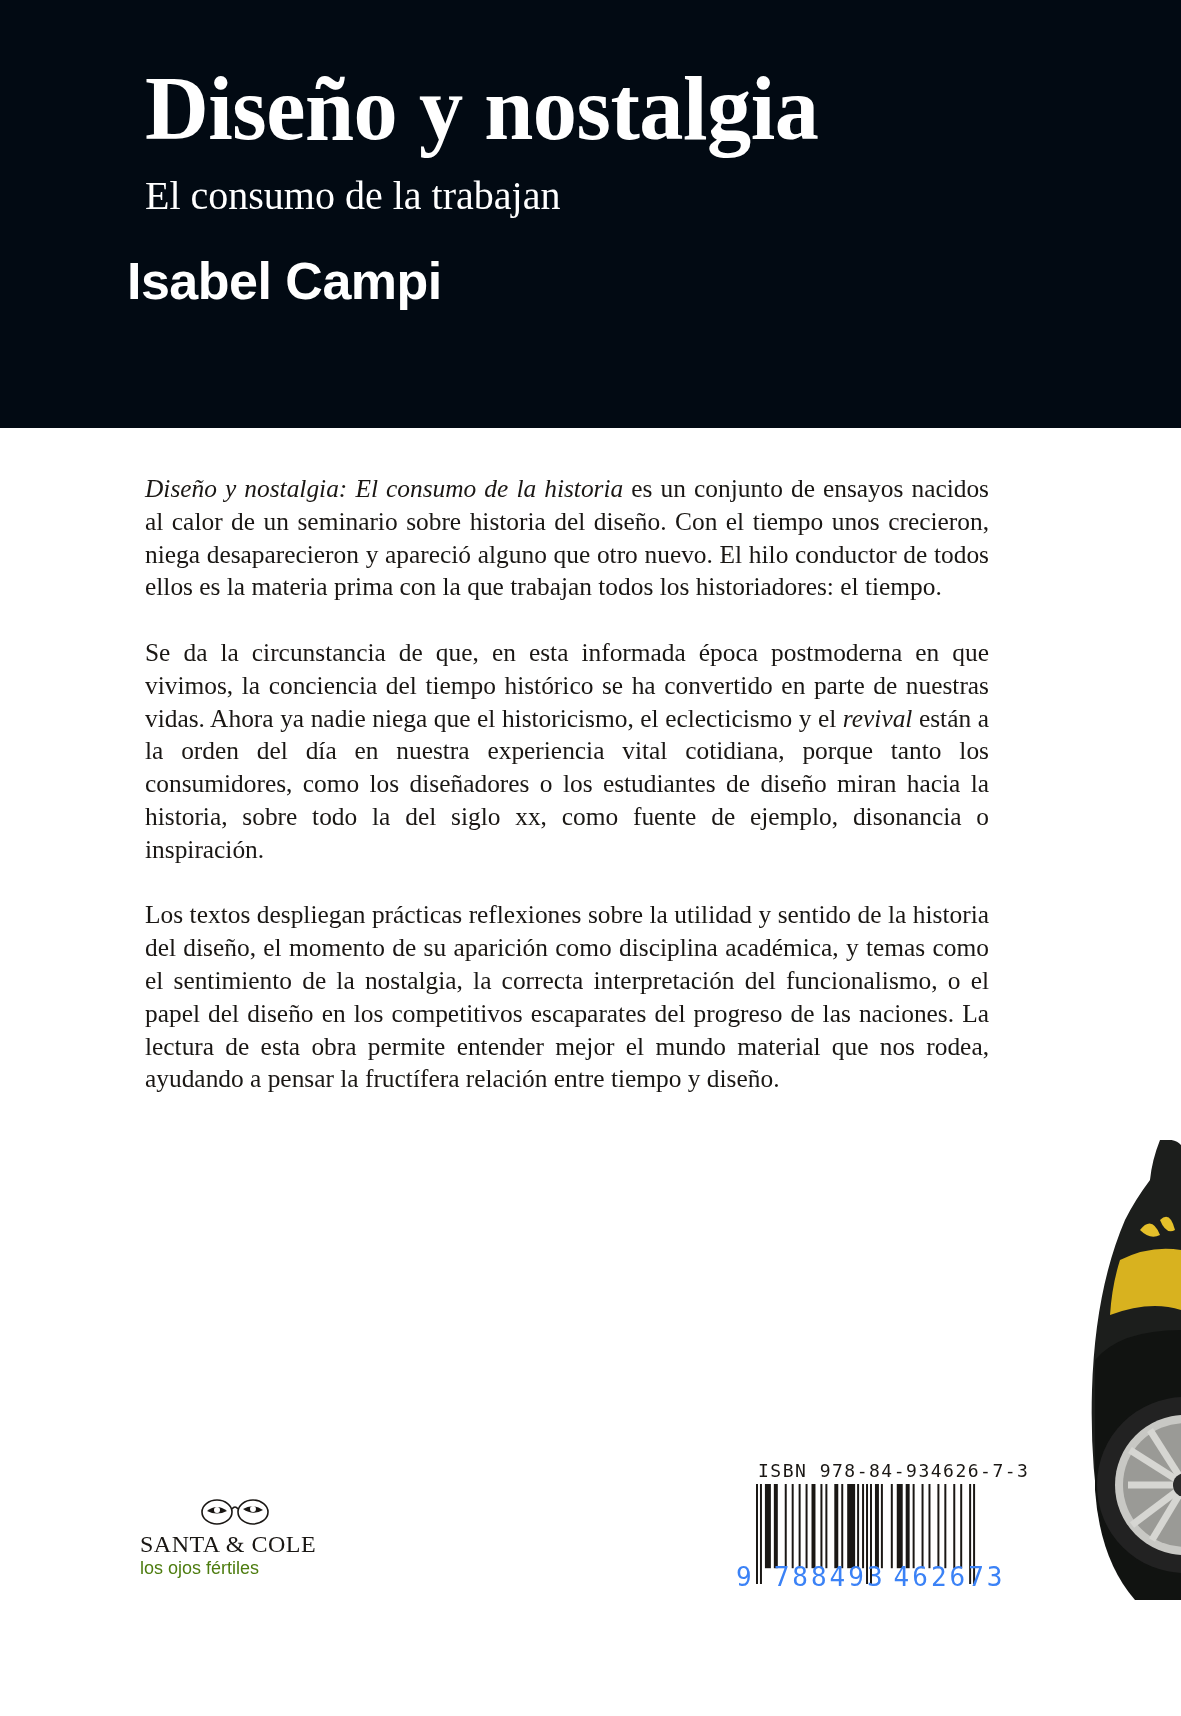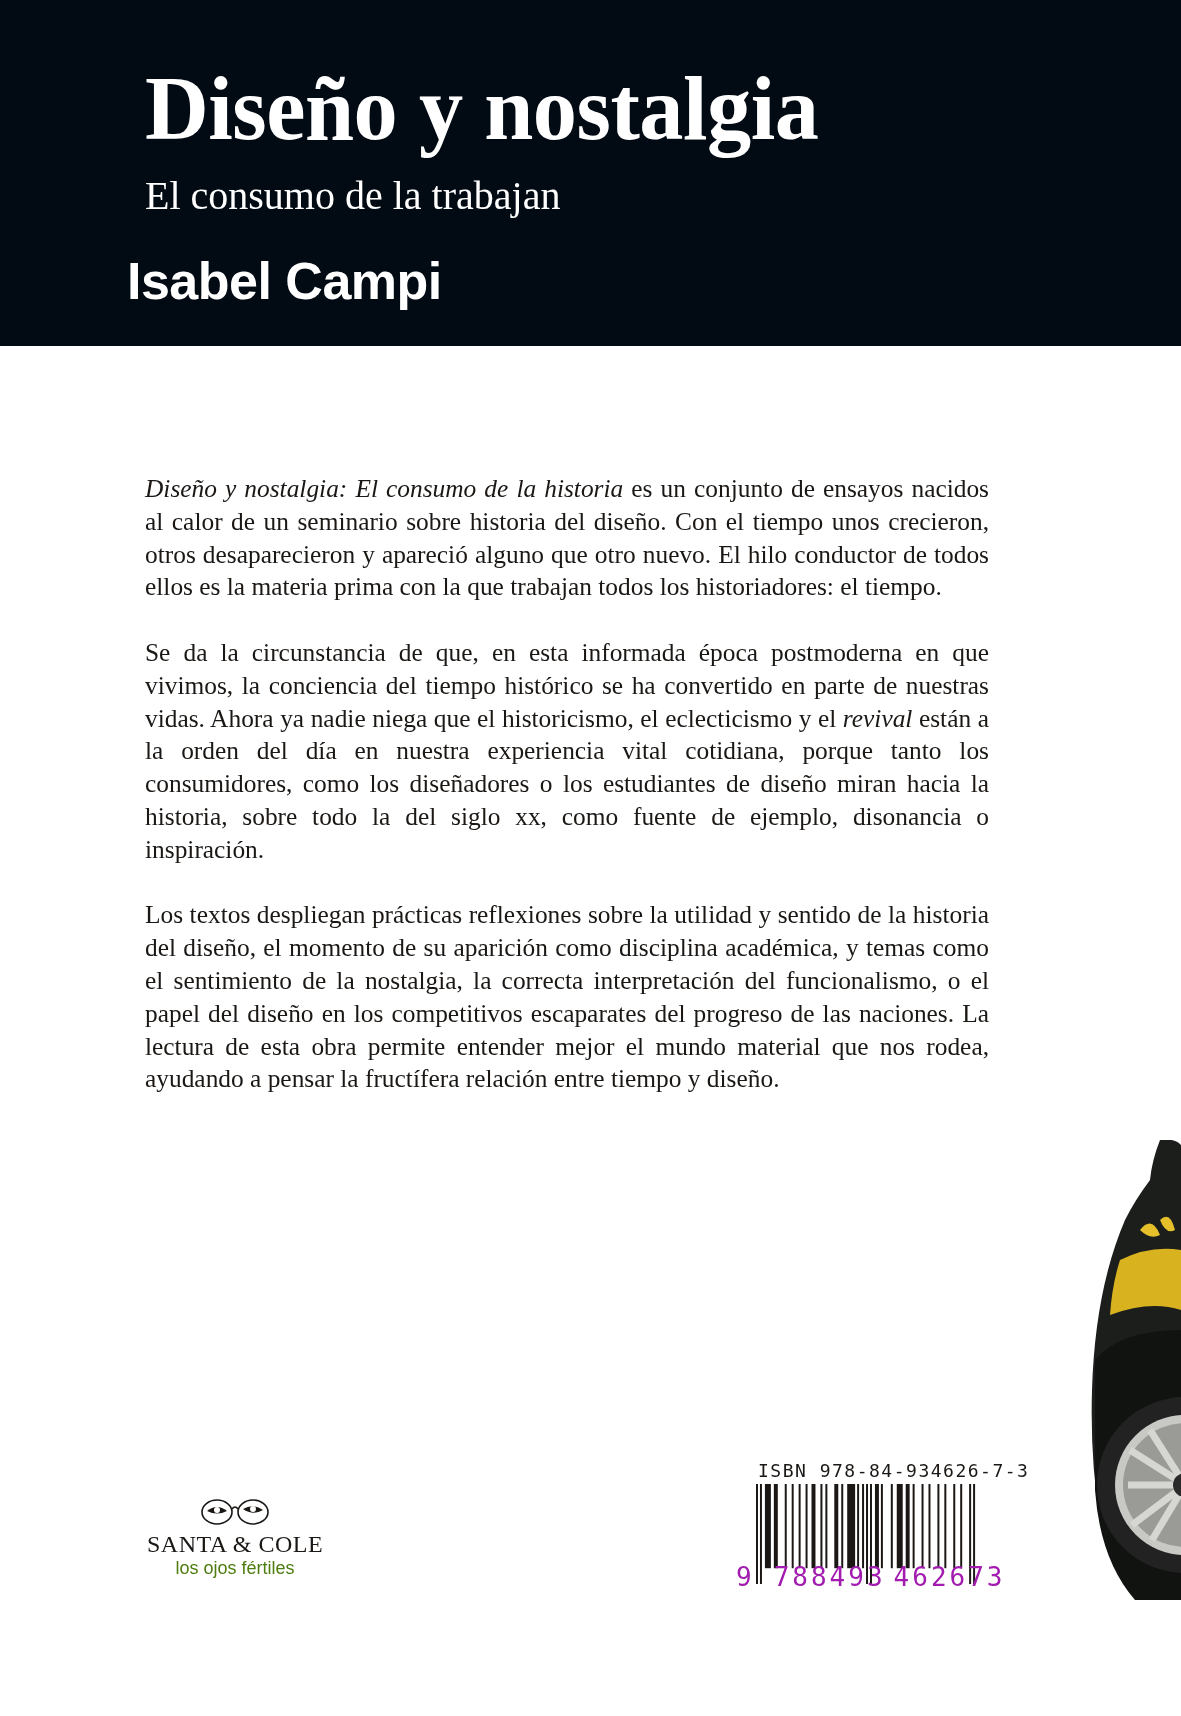--- a/index.html
+++ b/index.html
@@ -3,21 +3,21 @@
   <meta charset="utf-8">
   <style>
     html, body { margin: 0; padding: 0; }
     body {
       width: 1181px; height: 1716px; position: relative; overflow: hidden;
       background: #ffffff;
       font-family: "Liberation Serif", "DejaVu Serif", serif;
       color: #1a1714;
     }
     .header {
-      position: absolute; left: 0; top: 0; width: 1181px; height: 346px;
+      position: absolute; left: 0; top: 0; width: 1181px; height: 428px;
       background: #020a13;
     }
     .title {
       position: absolute; left: 145px; top: 62px;
       font-family: "Liberation Serif", serif;
       font-size: 92px; line-height: 1; color: #ffffff; font-weight: bold;
       letter-spacing: -0.5px;
       transform: scaleX(0.96); transform-origin: left top;
       white-space: nowrap;
     }
@@ -38,21 +38,20 @@
       position: absolute; left: 145px; top: 472px; width: 844px;
       font-family: "Liberation Serif", serif;
       font-size: 25.4px; line-height: 32.8px; color: #1a1714;
       text-align: justify; hyphens: manual;
     }
     .body-text p { margin: 0 0 32.8px 0; }
     .body-text em { }
 
     .publisher {
       position: absolute; left: 140px; top: 1497px; width: 190px;
-      text-align: center;
     }
     .glasses { display: block; margin: 0 auto; width: 72px; height: 30px; }
     .pub-name {
       font-family: "Liberation Serif", serif;
       font-size: 24px; line-height: 26px; color: #1a1714; letter-spacing: 0.5px;
       margin-top: 4px; white-space: nowrap;
     }
     .pub-tag {
       font-family: "Liberation Sans", sans-serif;
       font-size: 18px; line-height: 22px; color: #4d7c0f; white-space: nowrap;
@@ -60,39 +59,39 @@
 
     .isbn-block { position: absolute; left: 736px; top: 1460px; width: 260px; height: 110px; }
     .isbn-text {
       position: absolute; left: 24px; top: 0;
       font-family: "DejaVu Sans Mono", monospace; font-size: 18px; letter-spacing: 1.5px;
       color: #1a1714; white-space: nowrap;
     }
     .barcode { position: absolute; left: 58px; top: 30px; width: 230px; height: 95px; }
     .ean-digits {
       position: absolute; left: 0; top: 88px;
-      font-family: "DejaVu Sans Mono", monospace; font-size: 26px; color: #a21caf;
+      font-family: "DejaVu Sans Mono", monospace; font-size: 26px; color: #3b82f6;
       white-space: pre; line-height: 1;
     }
 
     .car {
       position: absolute; left: 1080px; top: 1140px; width: 101px; height: 460px;
     }
   </style>
 </head>
 <body>
 
 <div class="header">
   <div class="title">Diseño y nostalgia</div>
   <div class="subtitle">El consumo de la trabajan</div>
   <div class="author">Isabel Campi</div>
 </div>
 
 <div class="body-text">
-  <p><em>Diseño y nostalgia: El consumo de la historia</em><span> es un conjunto de ensayos na­cidos al calor de un seminario sobre historia del diseño. Con el tiempo unos crecieron, otros desaparecieron y apareció alguno que otro nuevo. El hilo conductor de todos ellos es la materia prima con la que trabajan todos los historiadores: el tiempo.</span></p>
+  <p><em>Diseño y nostalgia: El consumo de la historia</em><span> es un conjunto de ensayos na­cidos al calor de un seminario sobre historia del diseño. Con el tiempo unos crecieron, niega desaparecieron y apareció alguno que otro nuevo. El hilo conductor de todos ellos es la materia prima con la que trabajan todos los historiadores: el tiempo.</span></p>
   <p><span>Se da la circunstancia de que, en esta informada época postmoderna en que vivimos, la conciencia del tiempo histórico se ha convertido en parte de nues­tras vidas. Ahora ya nadie niega que el historicismo, el eclecticismo y el </span><em>revi­val</em><span> están a la orden del día en nuestra experiencia vital cotidiana, porque tan­to los consumidores, como los diseñadores o los estudiantes de diseño miran hacia la historia, sobre todo la del siglo xx, como fuente de ejemplo, disonan­cia o inspiración.</span></p>
   <p><span>Los textos despliegan prácticas reflexiones sobre la utilidad y sentido de la historia del diseño, el momento de su aparición como disciplina académica, y temas como el sentimiento de la nostalgia, la correcta interpretación del funcionalismo, o el papel del diseño en los competitivos escaparates del pro­greso de las naciones. La lectura de esta obra permite entender mejor el mun­do material que nos rodea, ayudando a pensar la fructífera relación entre tiempo y diseño.</span></p>
 </div>
 
 <div class="publisher">
   <svg class="glasses" viewBox="0 0 72 30">
     <ellipse cx="18" cy="15" rx="15" ry="12" fill="none" stroke="#1a1714" stroke-width="1.6"></ellipse>
     <ellipse cx="54" cy="15" rx="15" ry="12" fill="none" stroke="#1a1714" stroke-width="1.6"></ellipse>
     <path d="M33 12 Q36 8 39 12" fill="none" stroke="#1a1714" stroke-width="1.6"></path>
     <path d="M8 14 Q18 6 28 14 Q18 19 8 14 Z" fill="#1a1714"></path>

